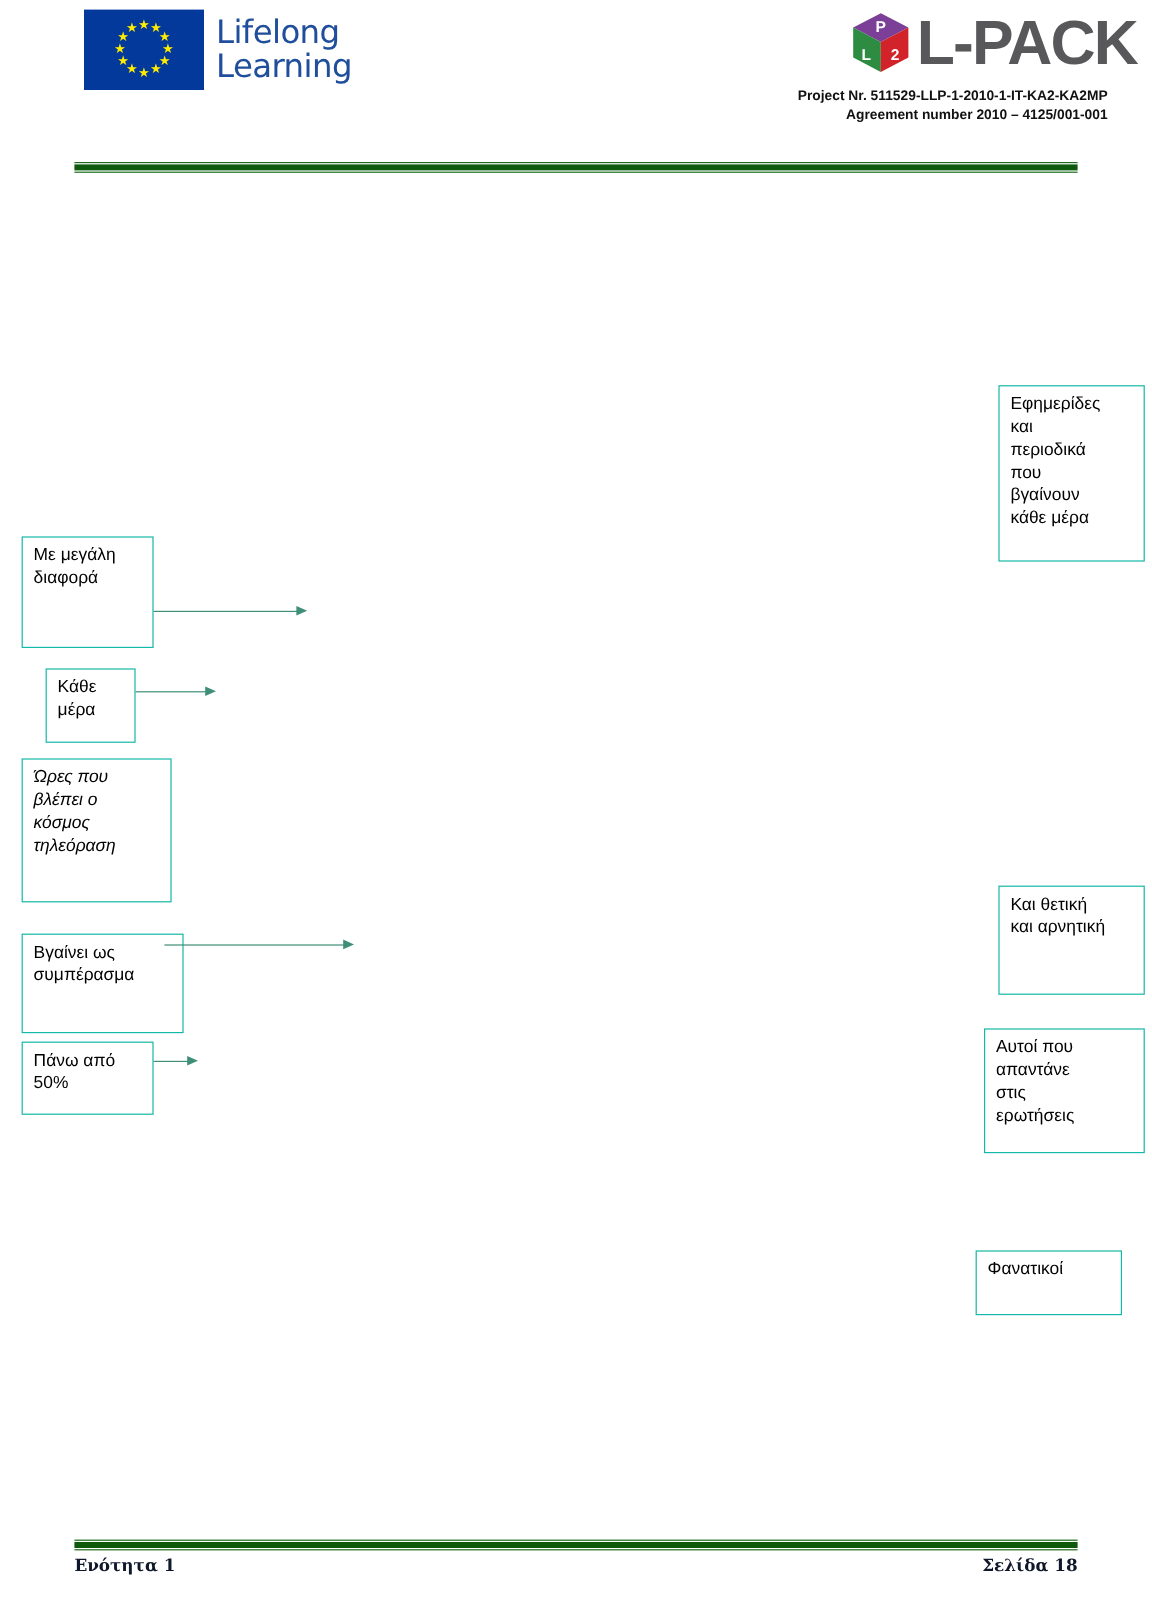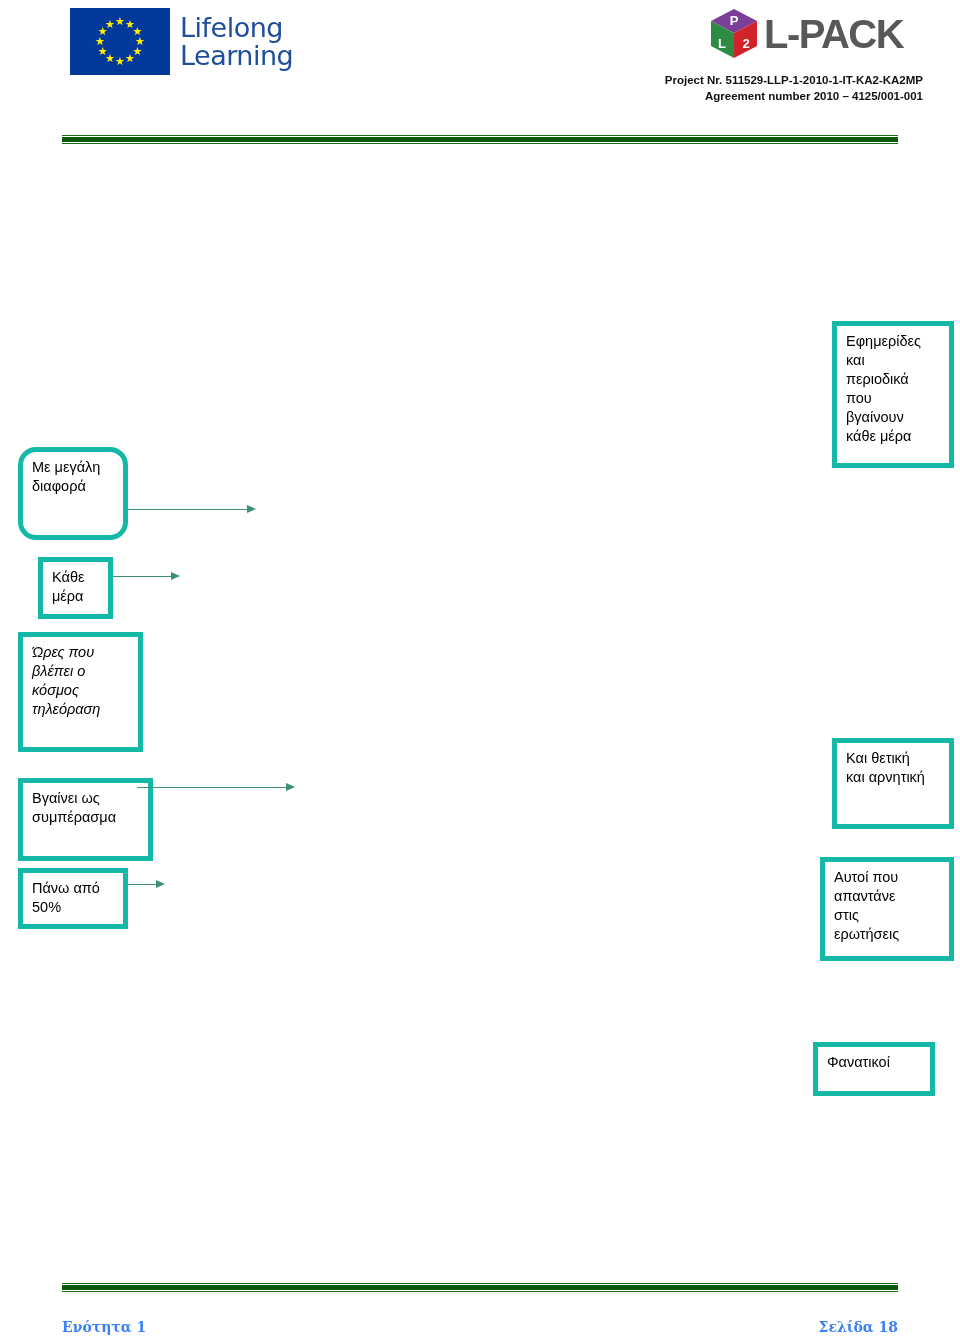--- a/index.html
+++ b/index.html
@@ -42,21 +42,21 @@
     font-family: "DejaVu Sans", sans-serif;
     letter-spacing: -0.5px;
   }
 
   #lpack-wrap {
     position: absolute; left: 706px; top: 6px;
     display: flex; align-items: center; gap: 2px;
   }
   #lpack-cube { width: 56px; height: 56px; position: relative; }
   #lpack-word {
-    font-size: 40px;
+    font-size: 52px;
     font-weight: bold;
     color: #58585a;
     letter-spacing: -1.5px;
     font-family: "Liberation Sans", sans-serif;
   }
 
   #project-lines {
     position: absolute; right: 37px; top: 72px;
     text-align: right;
     font-size: 11.5px;
@@ -72,21 +72,21 @@
   .rule .thin  { height: 1px; background: #1a6b1a; }
   .rule .thick { height: 5px; background: #0d5a0d; margin: 1px 0; }
 
   #header-rule { top: 135px; }
 
   
   #diagram { position: absolute; left: 0; top: 0; width: 960px; height: 1339px; }
 
   .node {
     position: absolute;
-    border: 5px solid #14b8a6;
+    border: 1px solid #14b8a6;
     background: #ffffff;
     font-size: 14.5px;
     line-height: 19px;
     color: #000;
     padding: 6px 0 0 9px;
     font-family: "Liberation Sans", "DejaVu Sans", sans-serif;
   }
 
   .arrow { position: absolute; height: 9px; }
   .arrow .shaft {
@@ -100,23 +100,22 @@
     border-bottom: 4.5px solid transparent;
     border-left: 9px solid #3f8f78;
   }
 
   
   #footer-rule { top: 1283px; }
   #footer-text {
     position: absolute; left: 62px; top: 1297px; width: 836px;
     display: flex; justify-content: space-between;
     font-size: 14px; font-weight: bold;
-    color: #3b82f6;
+    color: #0f172a;
     font-family: "DejaVu Serif", serif;
-    margin-top: 22px;
   }
 </style>
 </head>
 <body>
 
 <div id="header">
 
   <div id="eu-logo-wrap">
     <div id="eu-flag">
         <span class="star" style="left: 44.5px; top: 8px;">★</span>
@@ -158,21 +157,21 @@
   </div>
 
   <div class="rule" id="header-rule">
     <div class="thin"></div>
     <div class="thick"></div>
     <div class="thin"></div>
   </div>
 </div>
 
 <div id="diagram">
-    <div class="node" style="left: 18px; top: 447px; width: 110px; height: 93px; border-radius: 18px;">
+    <div class="node" style="left: 18px; top: 447px; width: 110px; height: 93px;">
       <div>Με μεγάλη</div>
       <div>διαφορά</div>
     </div>
     <div class="node" style="left: 38px; top: 557px; width: 75px; height: 62px;">
       <div>Κάθε</div>
       <div>μέρα</div>
     </div>
     <div class="node" style="left: 18px; top: 632px; width: 125px; height: 120px; font-style: italic;">
       <div>Ώρες που</div>
       <div>βλέπει ο</div>

